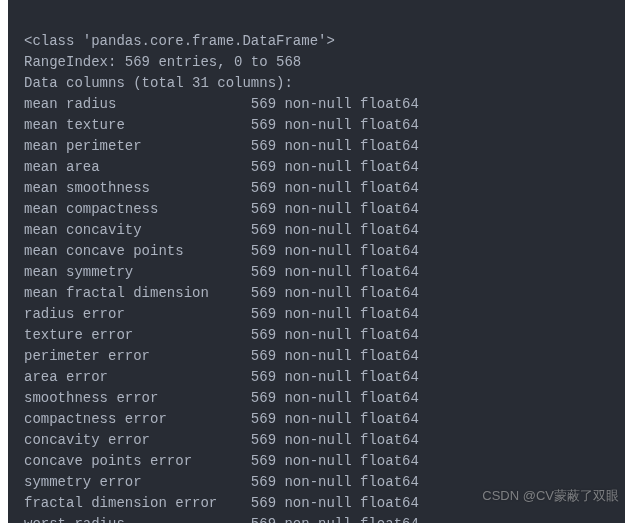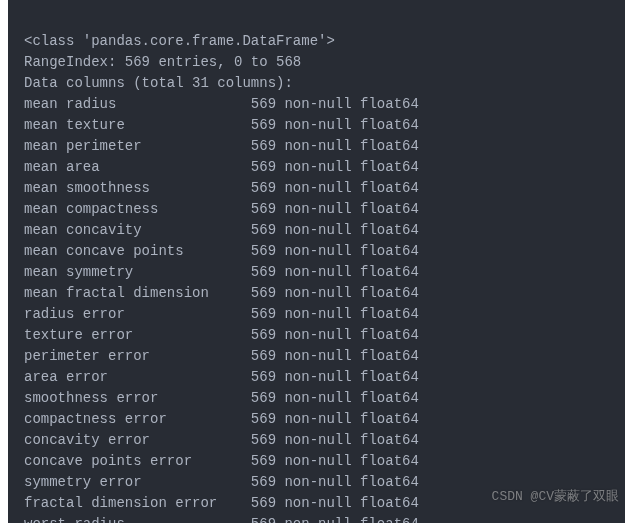--- a/index.html
+++ b/index.html
@@ -20,21 +20,21 @@
     line-height: 21px;
     height: 523px;
     overflow: hidden;
     white-space: pre;
   }
   .watermark {
     position: absolute;
     bottom: 18px;
     right: 14px;
     color: rgba(200,200,200,0.55);
-    font-family: Liberation Mono, monospace;
+    font-family: Liberation Sans, sans-serif;
     font-size: 13px;
     pointer-events: none;
     text-shadow: 0 0 2px rgba(0,0,0,0.3);
   }
 </style>
 </head>
 <body>
 
 <div class="terminal">
 <span>&lt;class 'pandas.core.frame.DataFrame'&gt;</span>

